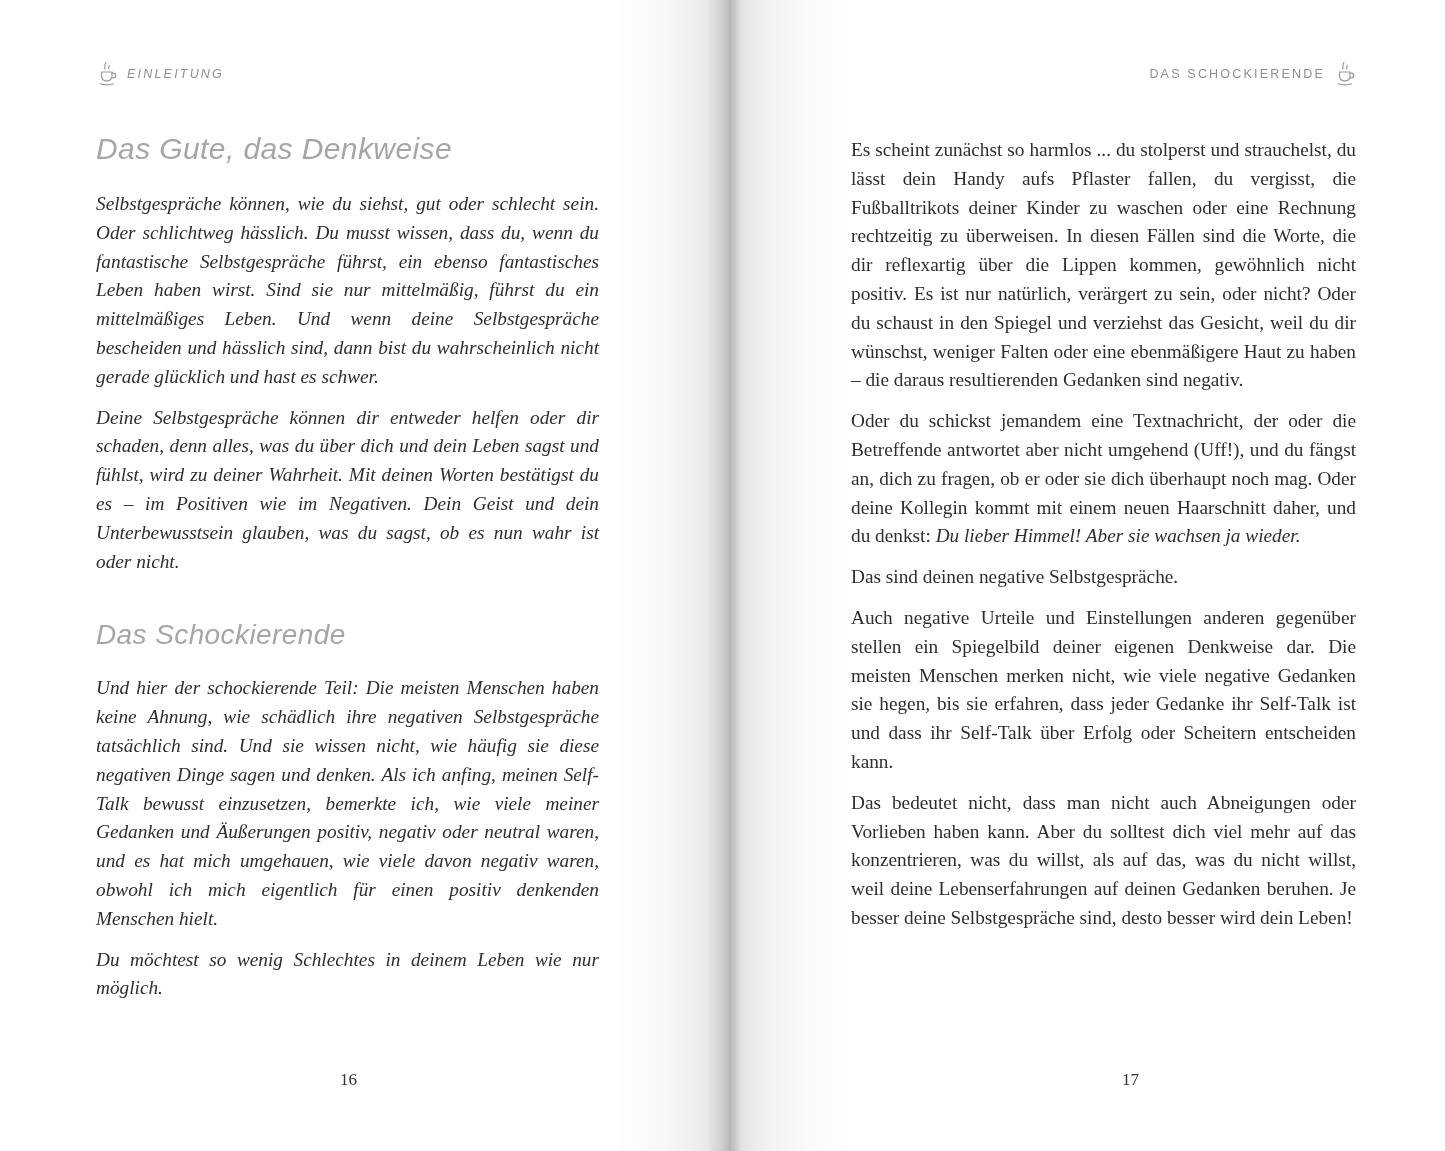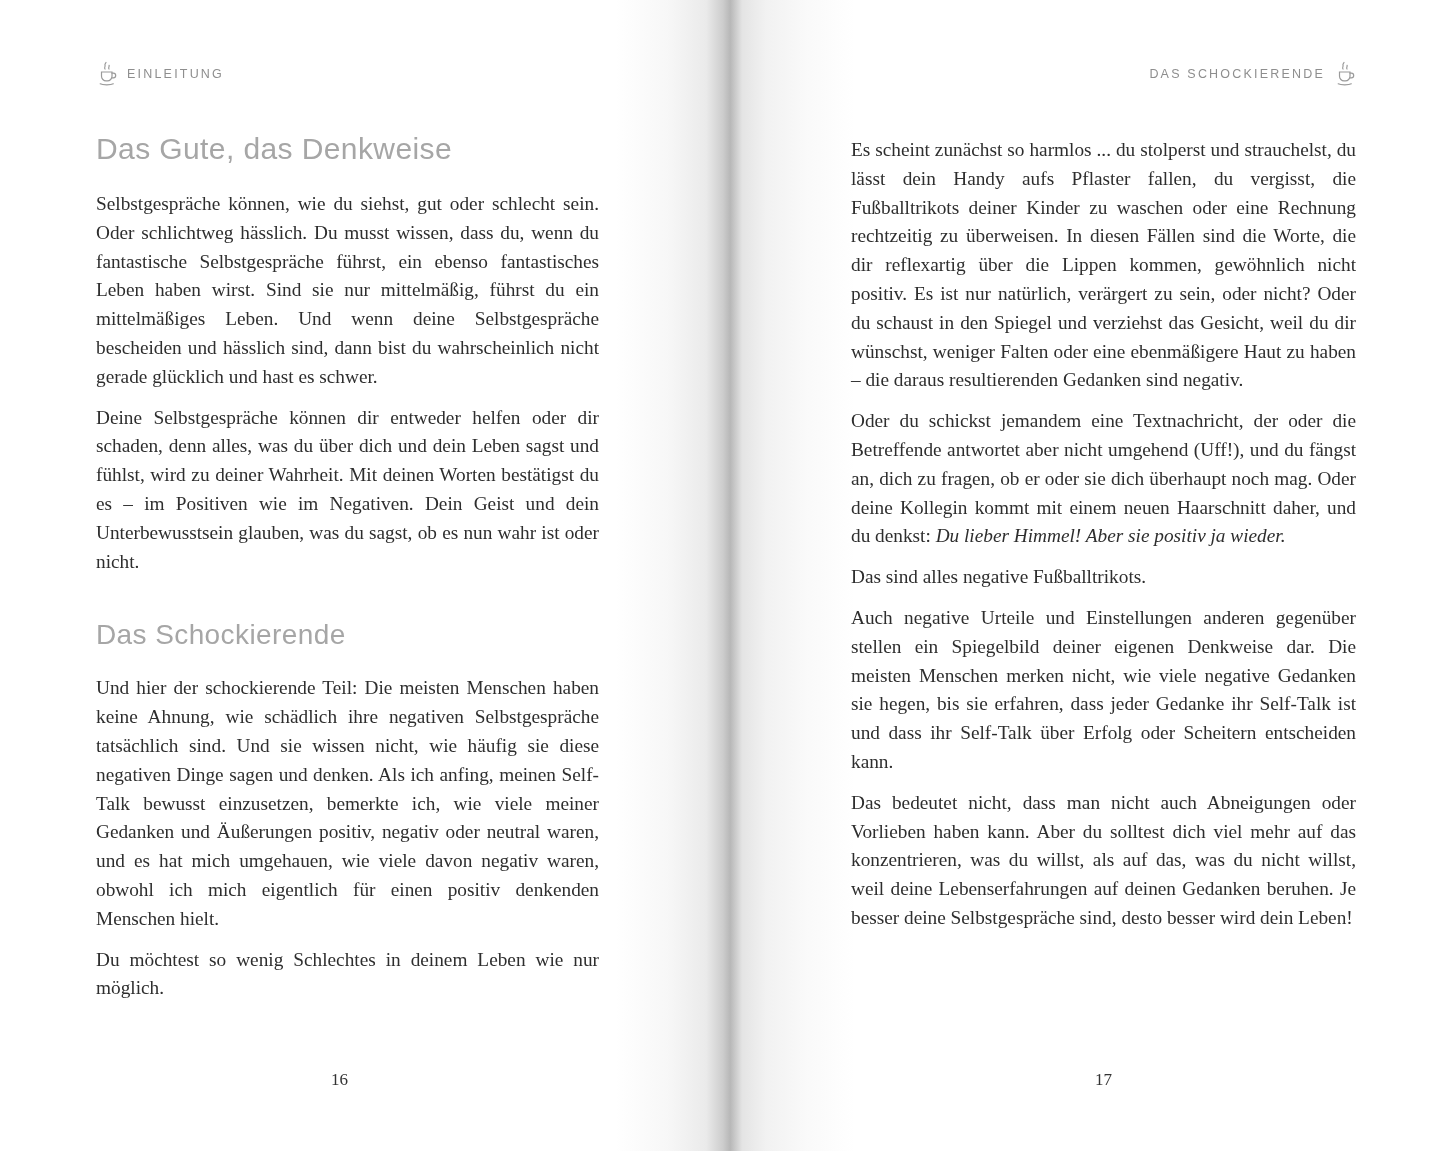--- a/index.html
+++ b/index.html
@@ -28,21 +28,21 @@
       rgba(45,45,45,0.34) 48%,
       rgba(120,120,120,0.20) 53%,
       rgba(145,145,145,0.12) 63%,
       rgba(165,165,165,0.06) 80%,
       rgba(165,165,165,0) 100%);
   }
   .page {
     position: absolute;
     top: 58px;
   }
-  .page.left  { left: 96px;  width: 503px; }
+  .page.left  { left: 96px;  width: 503px; font-style: italic; }
   .page.right { left: 851px; width: 505px; }
 
   .page-header {
     display: flex;
     align-items: center;
     gap: 9px;
     height: 32px;
     font-family: "Liberation Sans", sans-serif;
     font-size: 12.5px;
     letter-spacing: 2.2px;
@@ -85,22 +85,22 @@
   .inline-italic { font-style: italic; }
 
   .page-number {
     position: absolute;
     top: 1070px;
     text-align: center;
     font-size: 17px;
     color: #333333;
     font-family: "Liberation Serif", serif;
   }
-  .page-number.left-num  { left: 88px;  width: 503px; }
-  .page-number.right-num { left: 851px; width: 505px; }
+  .page-number.left-num  { left: 97px;  width: 503px; }
+  .page-number.right-num { left: 878px; width: 505px; }
 </style>
 </head>
 <body>
 
 <div class="book">
 
   <div class="page left">
     <div class="page-header">
       <span class="cup-icon">
         <svg width="22" height="26" viewBox="0 0 22 26" fill="none" stroke="#9a9a9a" stroke-width="1.2" stroke-linecap="round">
@@ -140,22 +140,22 @@
           <path d="M13 8 C11.9 6.6 13.6 5.7 13.1 4.3"></path>
           <path d="M5.5 11 H16 V15.2 A4.6 4.6 0 0 1 11.4 19.8 H10.1 A4.6 4.6 0 0 1 5.5 15.2 Z"></path>
           <path d="M16 12.2 H17.4 A2.3 2.3 0 0 1 17.4 16.8 H16"></path>
           <path d="M4.2 22.8 C6.5 24.2 15 24.2 17.3 22.8"></path>
         </svg>
       </span>
     </div>
 
     <div class="body-text">
       <p lang="de">Es scheint zunächst so harmlos ... du stolperst und strauchelst, du lässt dein Handy aufs Pflaster fallen, du vergisst, die Fußballtrikots deiner Kinder zu waschen oder eine Rechnung rechtzeitig zu überweisen. In diesen Fällen sind die Worte, die dir reflexartig über die Lippen kommen, gewöhnlich nicht positiv. Es ist nur natürlich, verärgert zu sein, oder nicht? Oder du schaust in den Spiegel und verziehst das Gesicht, weil du dir wünschst, weniger Falten oder eine ebenmäßigere Haut zu haben – die daraus resultierenden Gedanken sind negativ.</p>
-      <p lang="de"><span>Oder du schickst jemandem eine Textnachricht, der oder die Betreffende antwortet aber nicht umgehend (Uff!), und du fängst an, dich zu fragen, ob er oder sie dich überhaupt noch mag. Oder deine Kollegin kommt mit einem neuen Haarschnitt daher, und du denkst: </span><span class="inline-italic">Du lieber Himmel! Aber sie positiv ja wieder.</span></p>
-      <p lang="de">Das sind alles negative Fußballtrikots.</p>
+      <p lang="de"><span>Oder du schickst jemandem eine Textnachricht, der oder die Betreffende antwortet aber nicht umgehend (Uff!), und du fängst an, dich zu fragen, ob er oder sie dich überhaupt noch mag. Oder deine Kollegin kommt mit einem neuen Haarschnitt daher, und du denkst: </span><span class="inline-italic">Du lieber Himmel! Aber sie wachsen ja wieder.</span></p>
+      <p lang="de">Das sind deinen negative Selbstgespräche.</p>
       <p lang="de">Auch negative Urteile und Einstellungen anderen gegenüber stellen ein Spiegelbild deiner eigenen Denkweise dar. Die meisten Menschen merken nicht, wie viele negative Gedanken sie hegen, bis sie erfahren, dass jeder Gedanke ihr Self-Talk ist und dass ihr Self-Talk über Erfolg oder Scheitern entscheiden kann.</p>
       <p lang="de">Das bedeutet nicht, dass man nicht auch Abneigungen oder Vorlieben haben kann. Aber du solltest dich viel mehr auf das konzentrieren, was du willst, als auf das, was du nicht willst, weil deine Lebenserfahrungen auf deinen Gedanken beruhen. Je besser deine Selbstgespräche sind, desto besser wird dein Leben!</p>
     </div>
   </div>
 
   <div class="gutter"></div>
 
   <div class="page-number left-num">16</div>
   <div class="page-number right-num">17</div>
 

